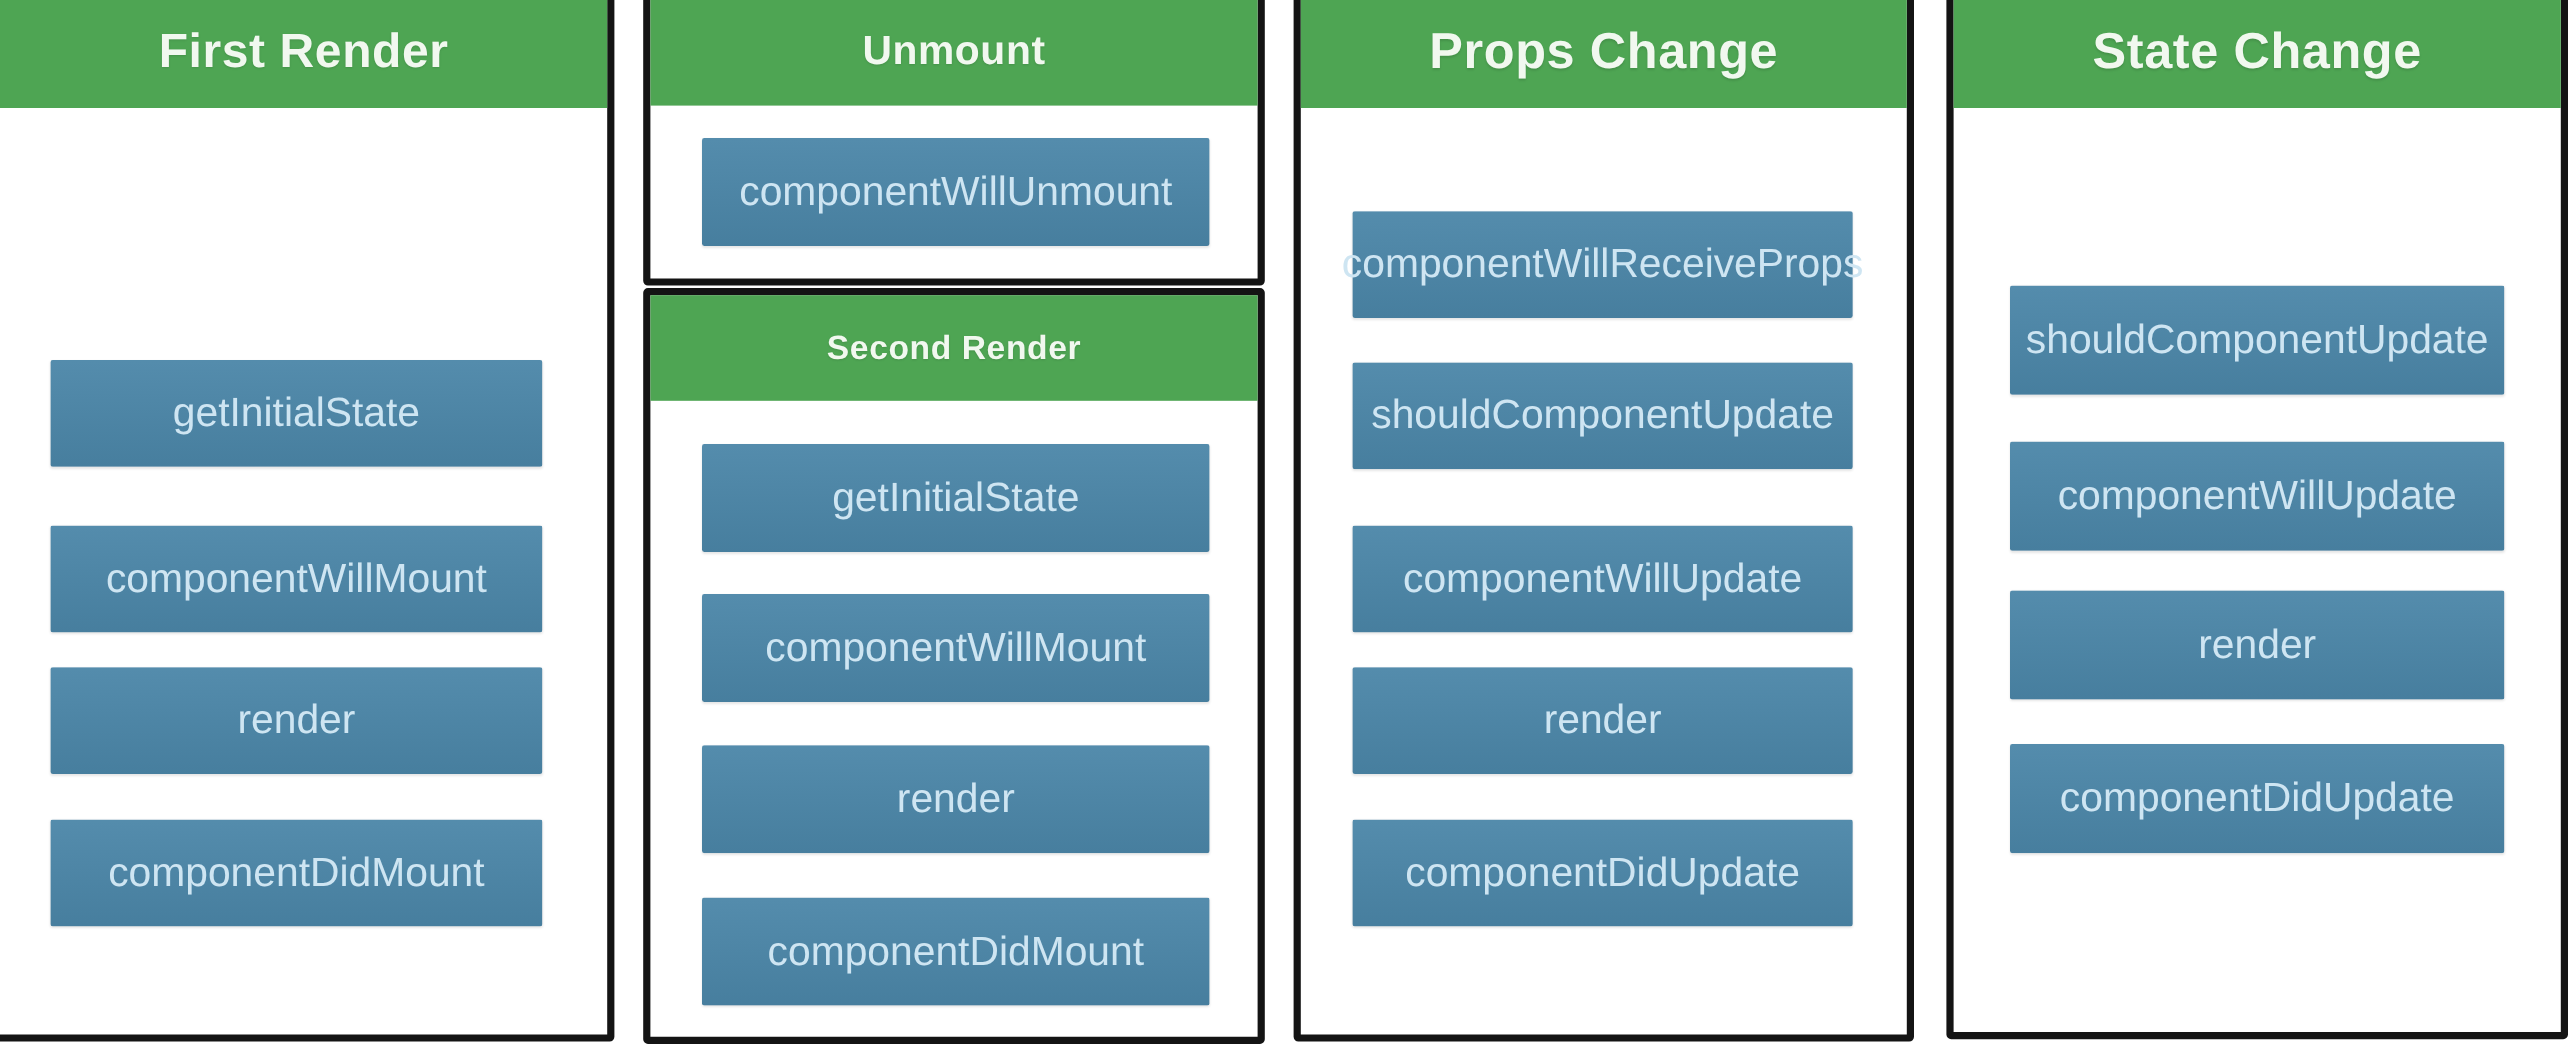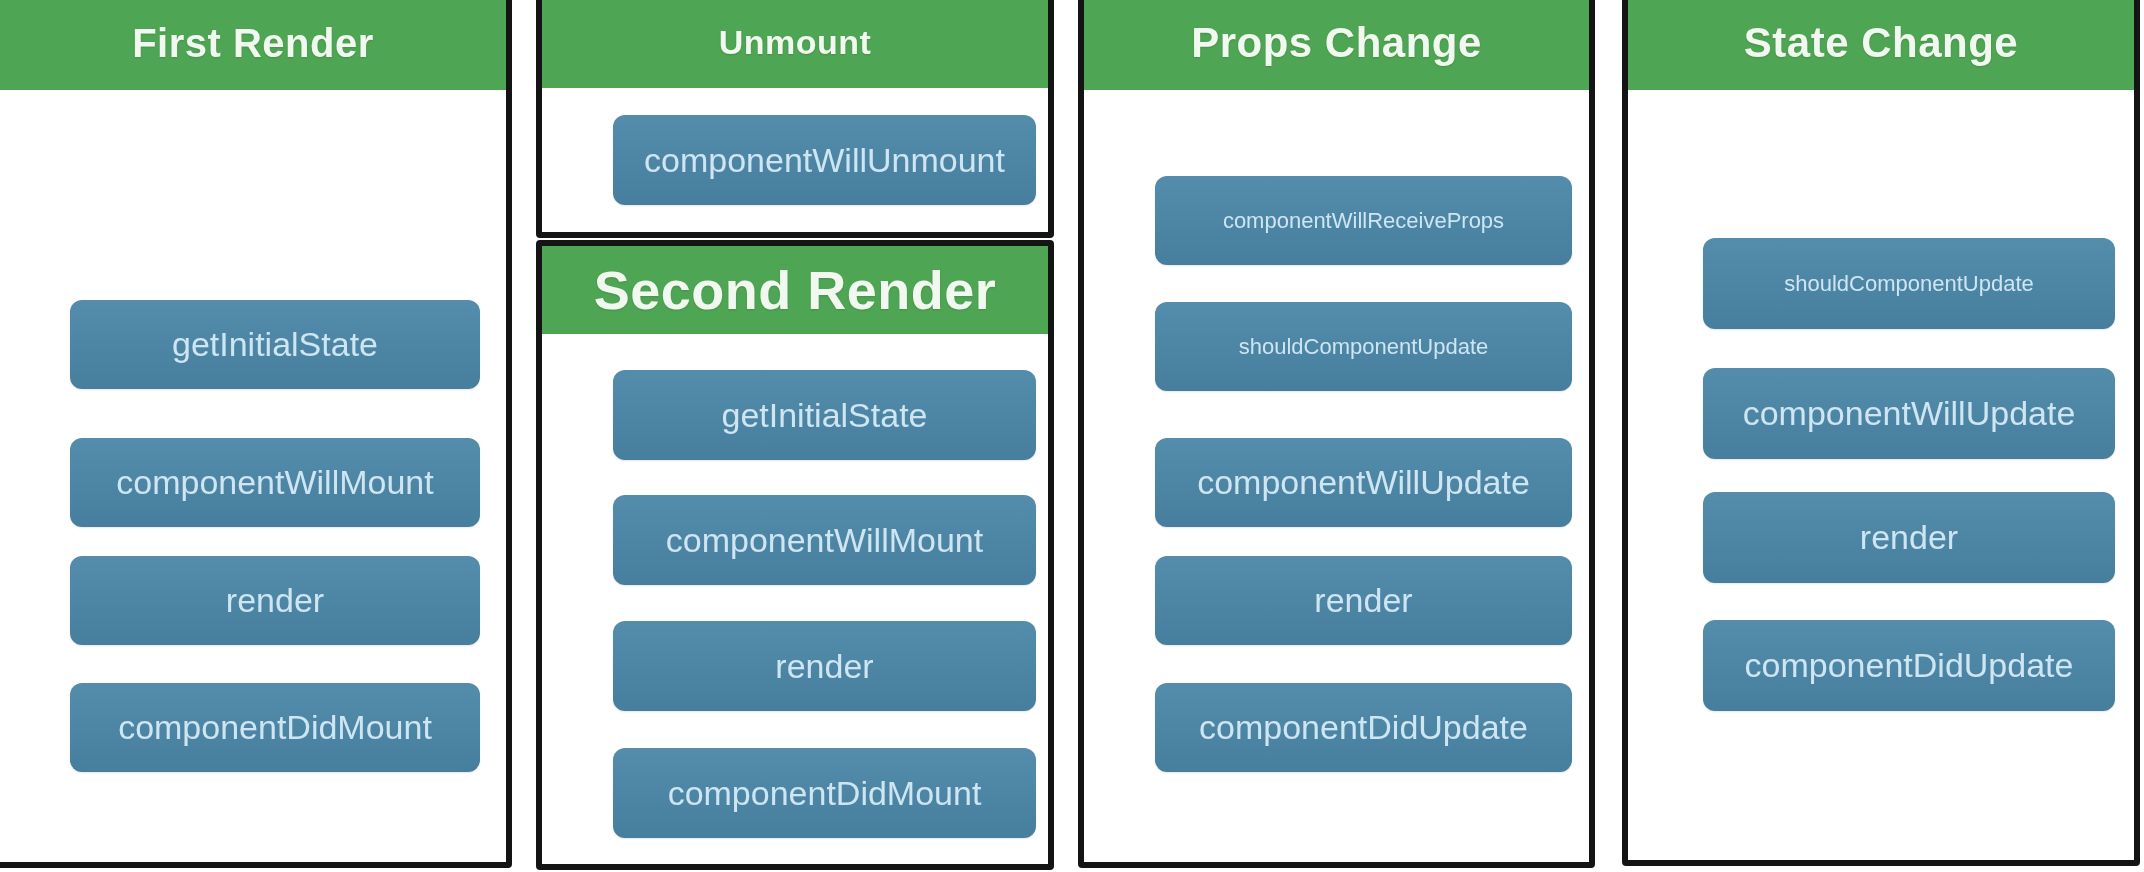--- a/index.html
+++ b/index.html
@@ -28,51 +28,50 @@
     display: flex;
     align-items: center;
     justify-content: center;
     letter-spacing: 0.5px;
     text-shadow: 0 1px 2px rgba(0,0,0,0.12);
   }
   .method-box {
     position: absolute;
     background: linear-gradient(180deg, rgba(255,255,255,0.05), rgba(0,0,0,0.06)), var(--box-blue, #4b86a8);
     color: var(--box-text, #cee5f2);
-    border-radius: 12px;
+    border-radius: 2px;
     display: flex;
     align-items: center;
     justify-content: center;
     font-size: 34px;
     white-space: nowrap;
     box-shadow: 0 1px 2px rgba(0,0,0,0.10);
-    margin-left: 28px;
   }
-  .method-box.small { font-size: 22px; }
+  .method-box.small { font-size: 34px; }
 </style>
 </head>
 <body>
 
 <div class="stage">
 
   <section class="panel" style="left:-6px; top:-10px; width:518px; height:878px;">
     <header class="panel-header" style="height:94px; font-size:40px;">First Render</header>
     <div class="method-box" style="left:42px; top:304px; width:410px; height:89px;">getInitialState</div>
     <div class="method-box" style="left:42px; top:442px; width:410px; height:89px;">componentWillMount</div>
     <div class="method-box" style="left:42px; top:560px; width:410px; height:89px;">render</div>
     <div class="method-box" style="left:42px; top:687px; width:410px; height:89px;">componentDidMount</div>
   </section>
 
   <section class="panel" style="left:536px; top:-10px; width:518px; height:248px;">
     <header class="panel-header" style="height:92px; font-size:34px;">Unmount</header>
     <div class="method-box" style="left:43px; top:119px; width:423px; height:90px;">componentWillUnmount</div>
   </section>
 
   <section class="panel" style="left:536px; top:240px; width:518px; height:630px;">
-    <header class="panel-header" style="height:88px; font-size:54px;">Second Render</header>
+    <header class="panel-header" style="height:88px; font-size:28px;">Second Render</header>
     <div class="method-box" style="left:43px; top:124px; width:423px; height:90px;">getInitialState</div>
     <div class="method-box" style="left:43px; top:249px; width:423px; height:90px;">componentWillMount</div>
     <div class="method-box" style="left:43px; top:375px; width:423px; height:90px;">render</div>
     <div class="method-box" style="left:43px; top:502px; width:423px; height:90px;">componentDidMount</div>
   </section>
 
   <section class="panel" style="left:1078px; top:-10px; width:517px; height:878px;">
     <header class="panel-header" style="height:94px; font-size:42px;">Props Change</header>
     <div class="method-box small" style="left:43px; top:180px; width:417px; height:89px;">componentWillReceiveProps</div>
     <div class="method-box small" style="left:43px; top:306px; width:417px; height:89px;">shouldComponentUpdate</div>

